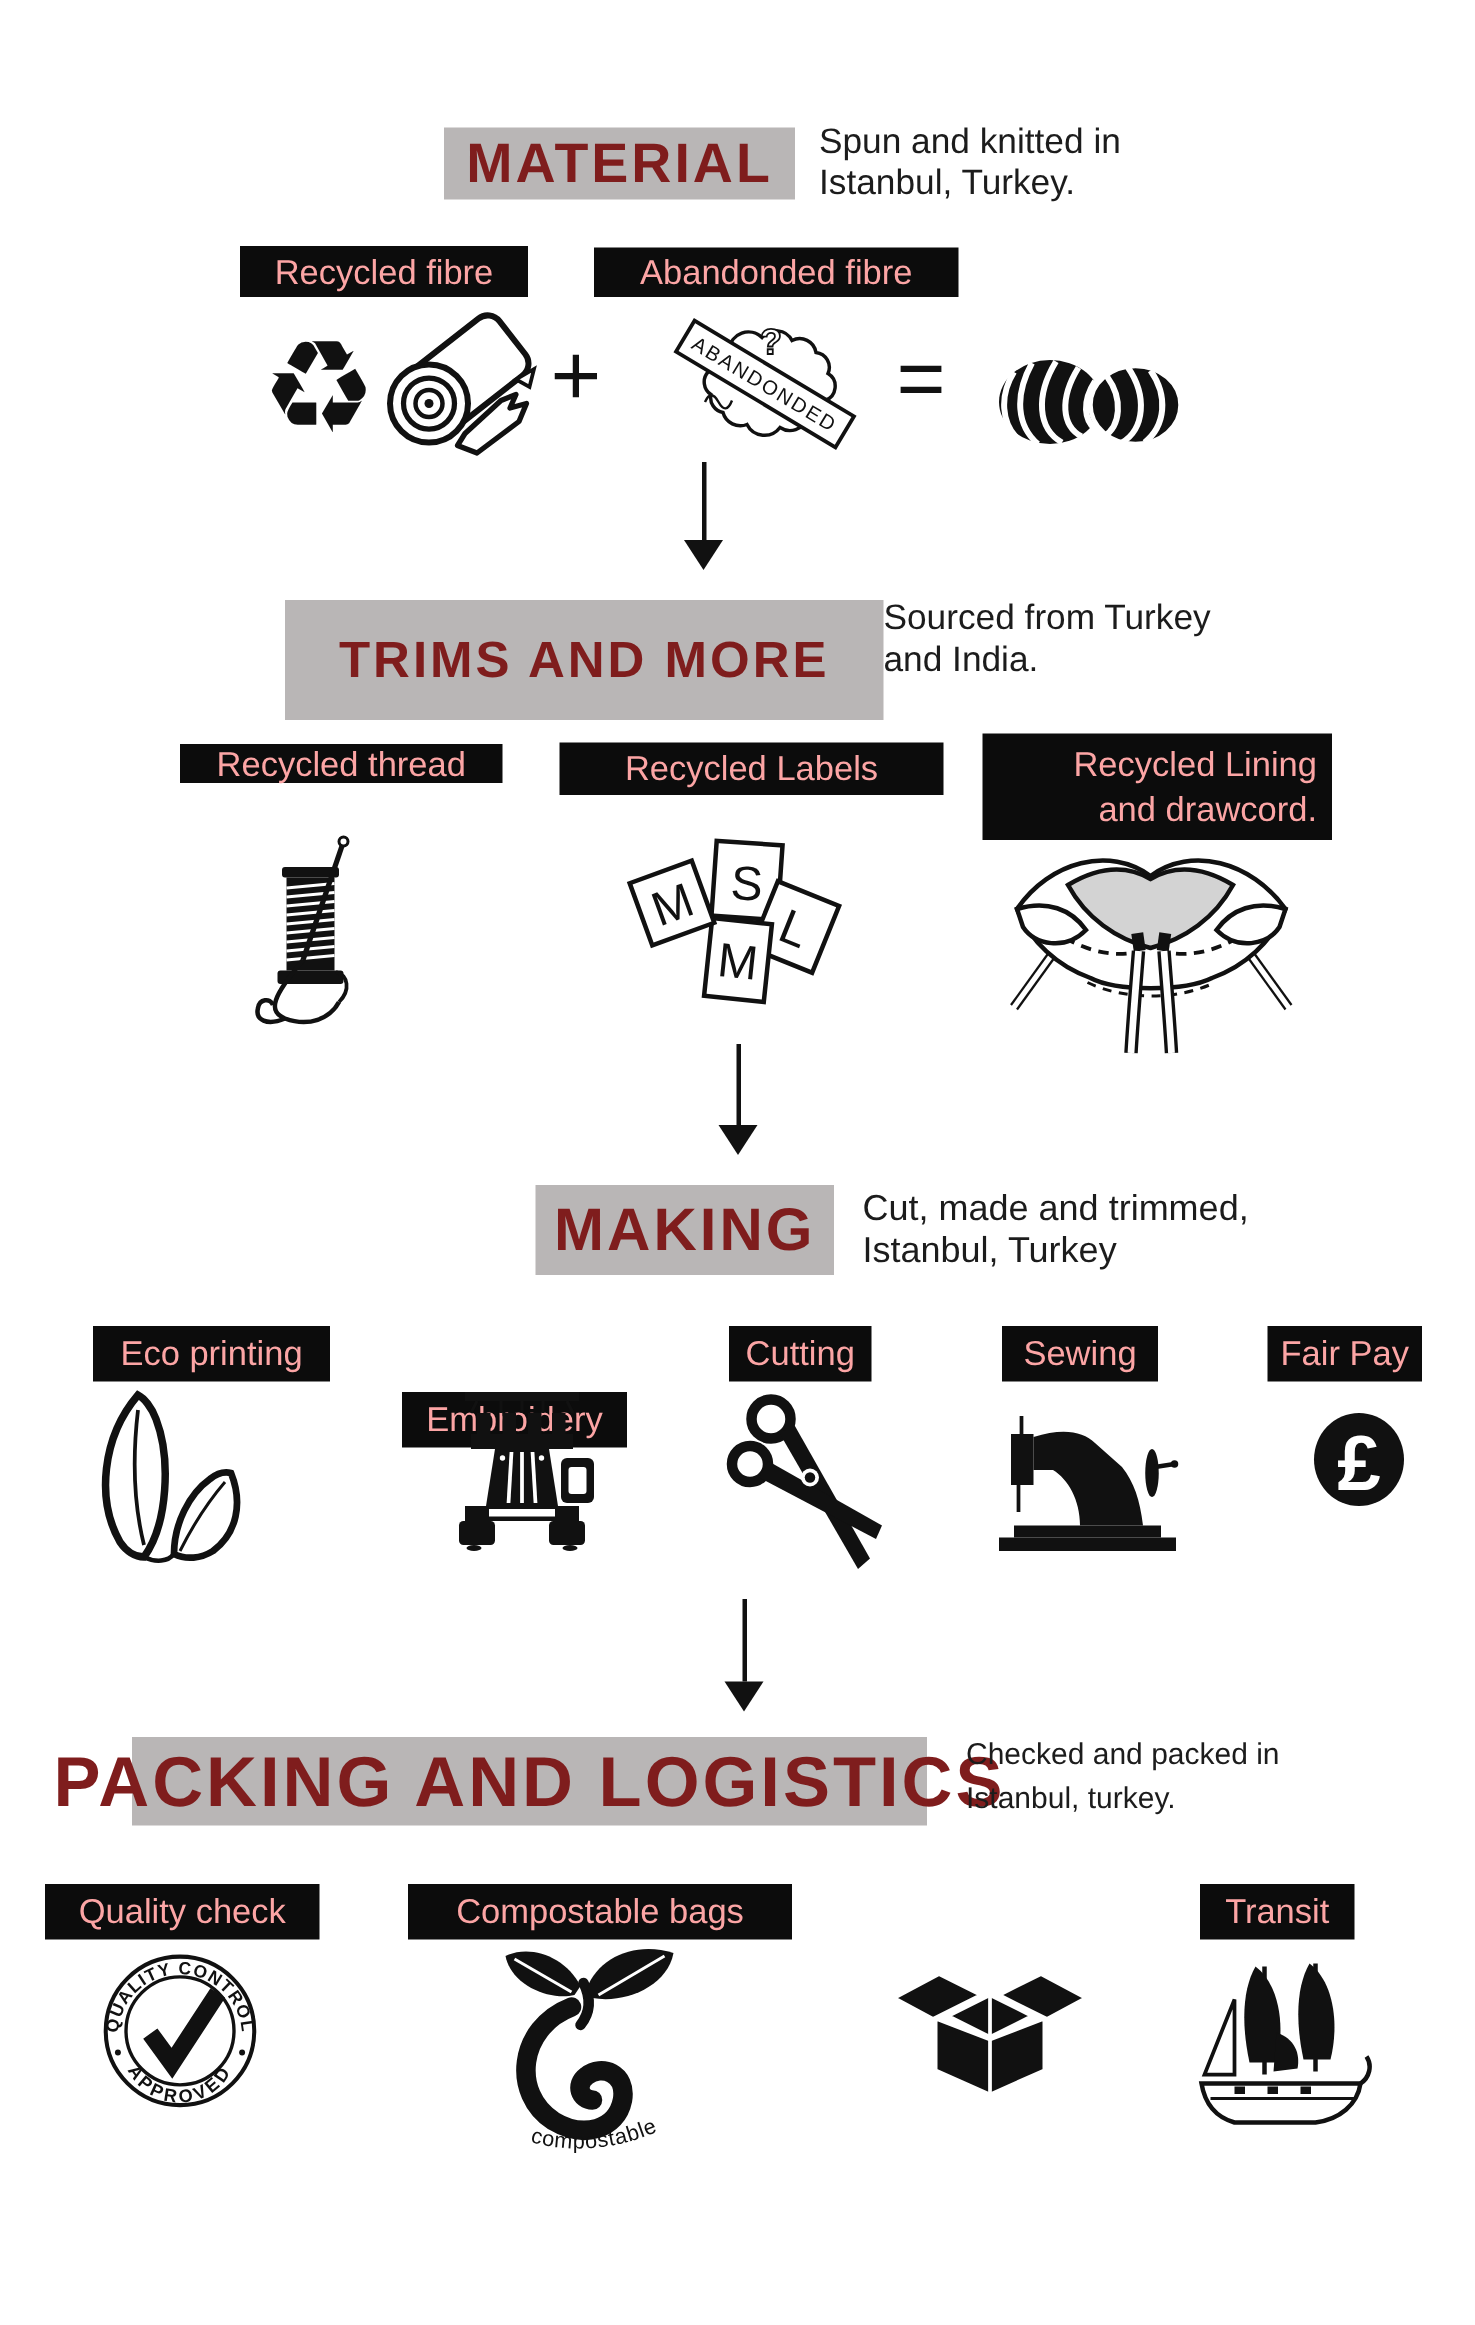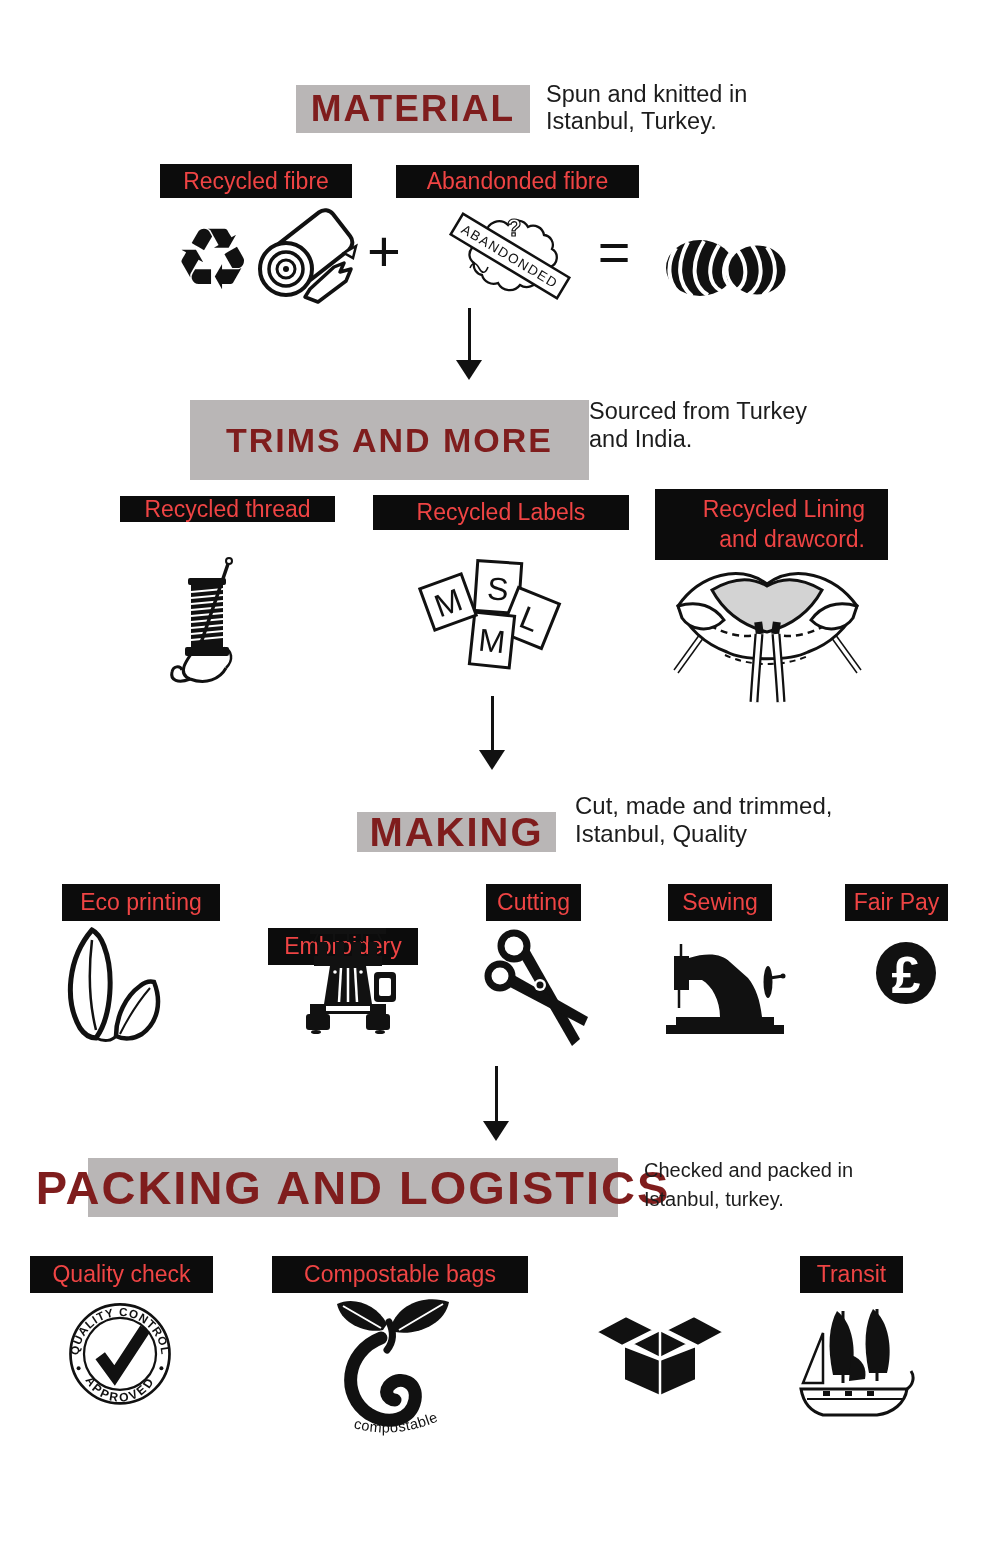--- a/index.html
+++ b/index.html
@@ -1,24 +1,24 @@
 <!DOCTYPE html>
 <html><head>
 <meta charset="utf-8">
 <style>
   html,body{margin:0;padding:0;background:#ffffff;}
   .canvas{position:relative;width:983px;height:1550px;background:#fff;overflow:hidden;
           font-family:"Liberation Sans",sans-serif;color:#1c1c1c;}
   .hdr{position:absolute;background:#b9b6b6;color:#7f1d1d;display:flex;align-items:center;
        justify-content:center;font-weight:700;letter-spacing:2px;white-space:nowrap;}
   .sub{position:absolute;color:#1c1c1c;font-weight:400;}
-  .lbl{position:absolute;background:#0c0c0c;color:#ef4444;display:flex;align-items:center;
+  .lbl{position:absolute;background:#0c0c0c;color:#fca5a5;display:flex;align-items:center;
        justify-content:center;font-size:23px;white-space:nowrap;}
   .lbl.right{flex-direction:column;align-items:flex-end;justify-content:center;
-             padding-right:23px;box-sizing:border-box;line-height:1.28;white-space:normal;text-align:right;}
+             padding-right:10px;box-sizing:border-box;line-height:1.28;white-space:normal;text-align:right;}
   .icon{position:absolute;}
   .op{position:absolute;color:#111;font-weight:300;text-align:center;}
   .arrow{position:absolute;width:26px;display:flex;flex-direction:column;align-items:center;}
   .arrow .shaft{width:3px;background:#111;}
   .arrow .head{width:0;height:0;border-left:13px solid transparent;border-right:13px solid transparent;
                border-top:20px solid #111;}
   .glyph{font-family:"DejaVu Sans",sans-serif;color:#111;line-height:1;}
   svg text{font-family:"Liberation Sans",sans-serif;}
 </style>
 </head>
@@ -173,24 +173,24 @@
       <path d="M106 74 C108 100 110 124 111 142" stroke="#111" stroke-width="9" fill="none"></path>
       <path d="M106 74 C108 100 110 124 111 142" stroke="#fff" stroke-width="4.5" fill="none"></path>
     </svg>
   </div>
 
   <div class="arrow" style="left:479px;top:696px;">
     <div class="shaft" style="height:54px;"></div>
       <div class="head"></div>
   </div>
 
-  <div class="hdr" style="left:357px;top:790px;width:199px;height:40px;font-size:40px;margin-top:22px;">MAKING</div>
+  <div class="hdr" style="left:357px;top:790px;width:199px;height:60px;font-size:40px;">MAKING</div>
   <div class="sub" style="left:575px;top:792px;font-size:24px;line-height:28px;">
     <div>Cut, made and trimmed,</div>
-    <div>Istanbul, Quality</div>
+    <div>Istanbul, Turkey</div>
   </div>
   <div class="lbl" style="left:62px;top:884px;width:158px;height:37px;">Eco printing</div>
   <div class="lbl" style="left:268px;top:884px;width:150px;height:37px;margin-top:44px;">Embroidery</div>
   <div class="lbl" style="left:486px;top:884px;width:95px;height:37px;">Cutting</div>
   <div class="lbl" style="left:668px;top:884px;width:104px;height:37px;">Sewing</div>
   <div class="lbl" style="left:845px;top:884px;width:103px;height:37px;">Fair Pay</div>
 
   <div class="icon" style="left:58px;top:924px;">
     <svg width="108" height="120" viewBox="0 0 108 120">
       <path d="M34 6 C10 34 6 76 22 104 C26 110 32 114 38 114 C54 92 56 48 46 22 C43 14 38 8 34 6 Z" fill="#fff" stroke="#111" stroke-width="5"></path>

